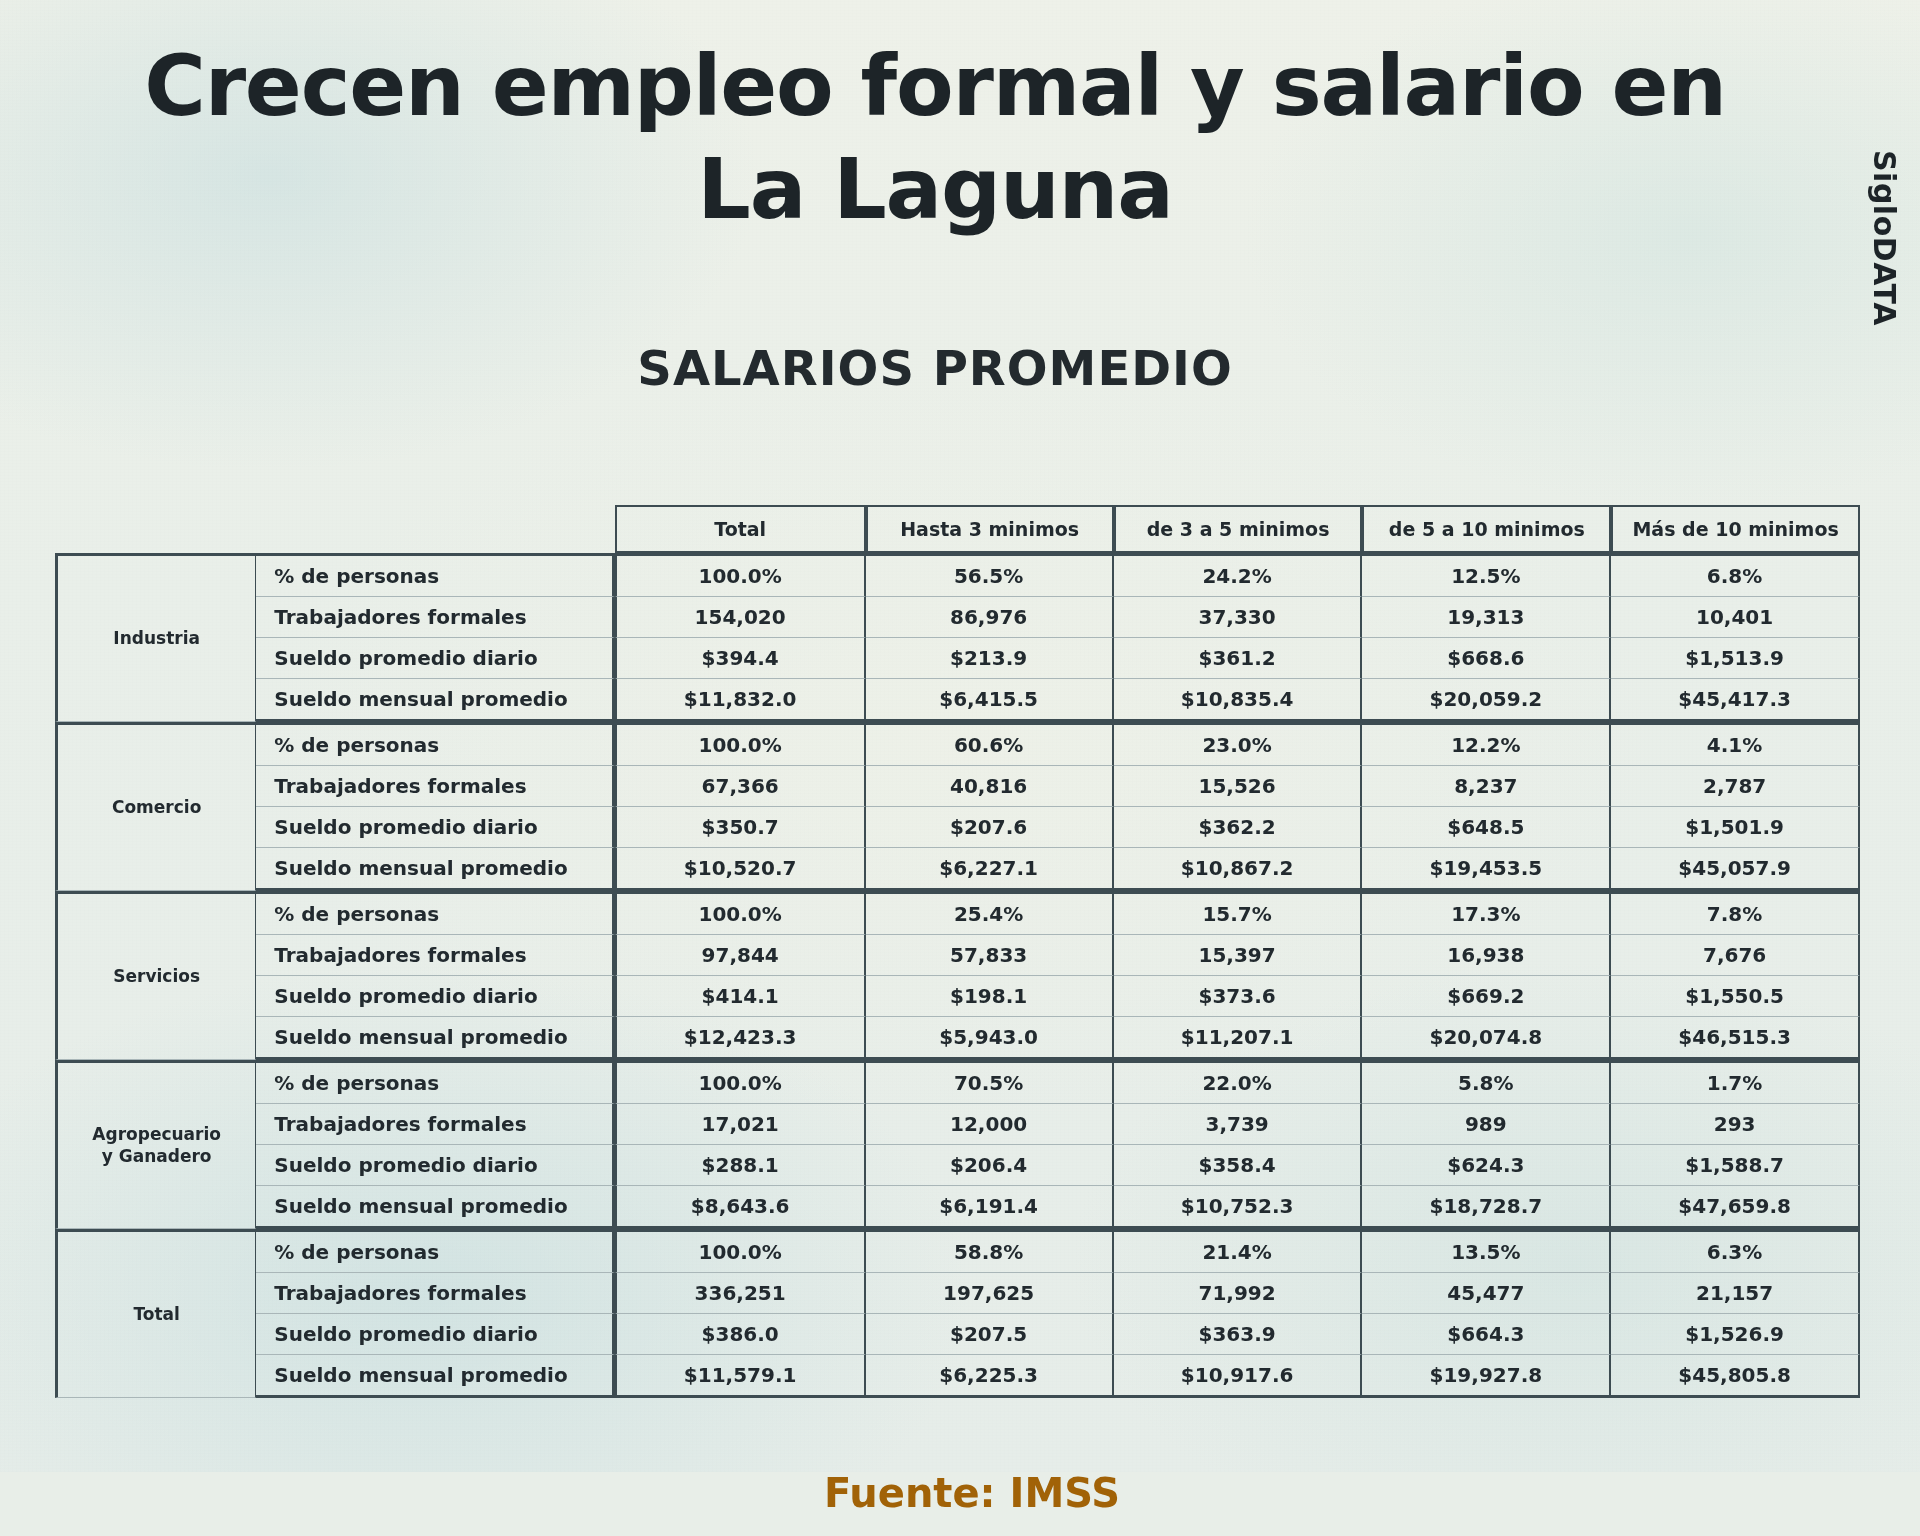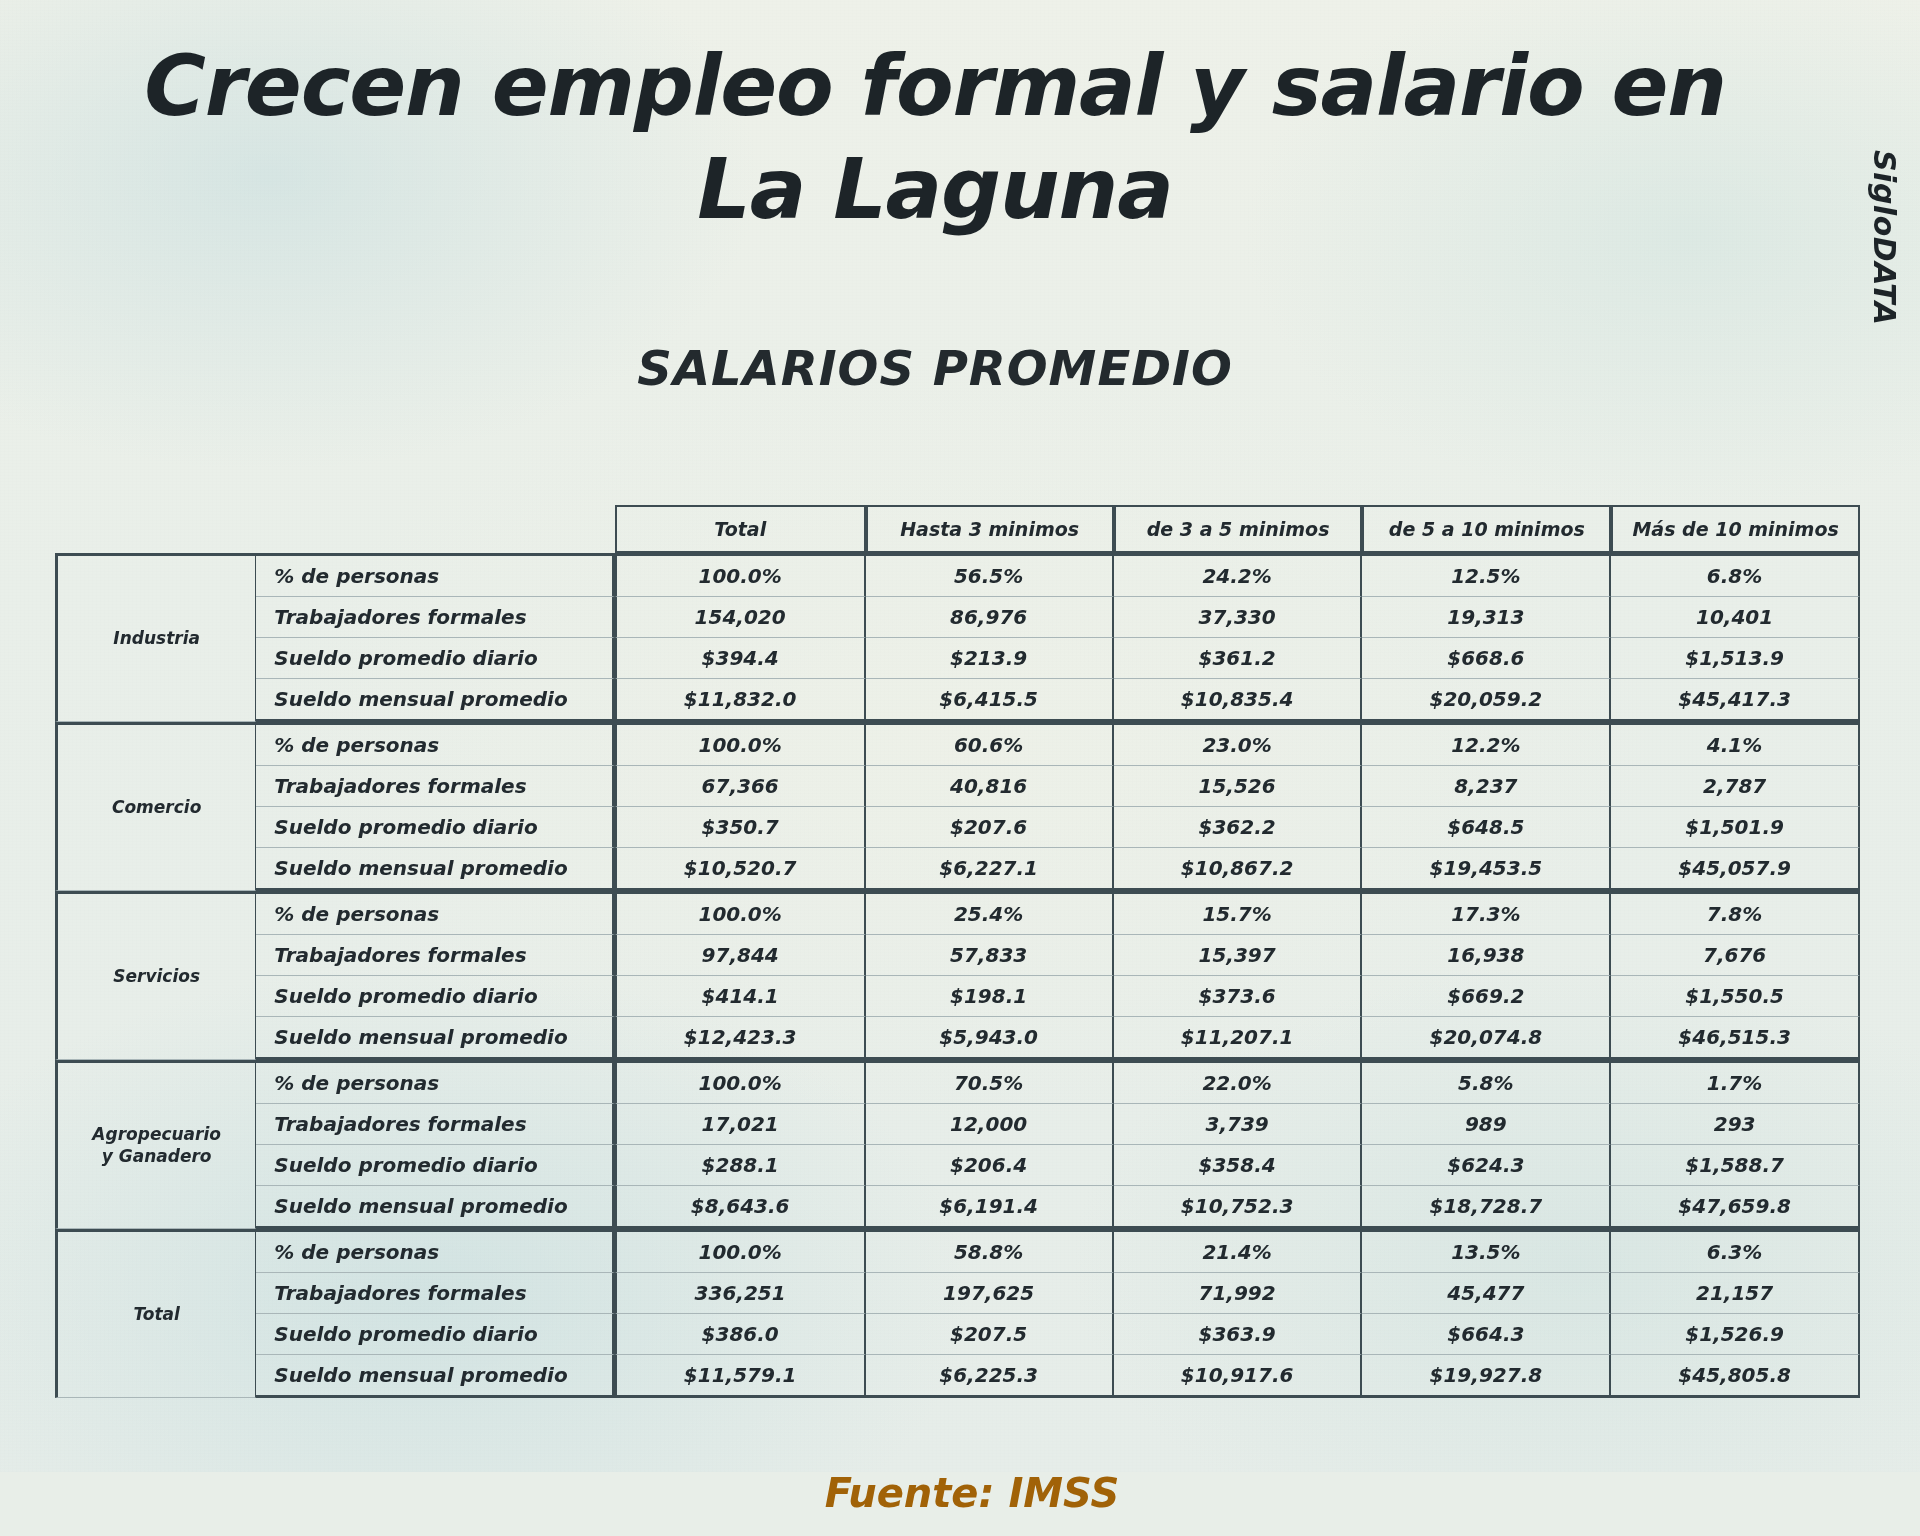--- a/index.html
+++ b/index.html
@@ -34,21 +34,20 @@
     opacity: .30;
     pointer-events: none;
     background-image:
       repeating-linear-gradient(0deg, rgba(0,0,0,0.018) 0px, rgba(0,0,0,0.018) 1px, rgba(255,255,255,0) 1px, rgba(255,255,255,0) 3px),
       repeating-linear-gradient(90deg, rgba(0,0,0,0.015) 0px, rgba(0,0,0,0.015) 1px, rgba(255,255,255,0) 1px, rgba(255,255,255,0) 4px);
   }
   .page {
     position: relative;
     width: 1920px;
     height: 1472px;
-    font-style: italic;
   }
 
   
   .headline {
     position: absolute;
     top: 44px;
     left: 90px;
     width: 1690px;
     text-align: center;
     font-family: "DejaVu Sans", sans-serif;

